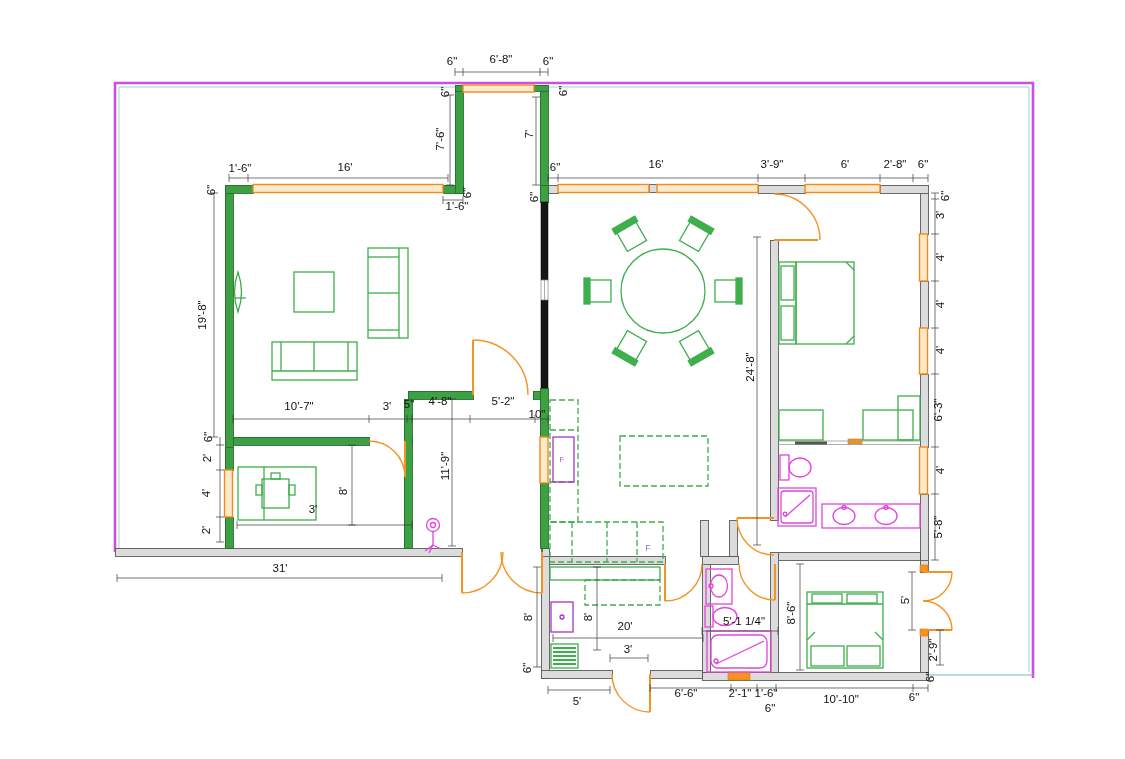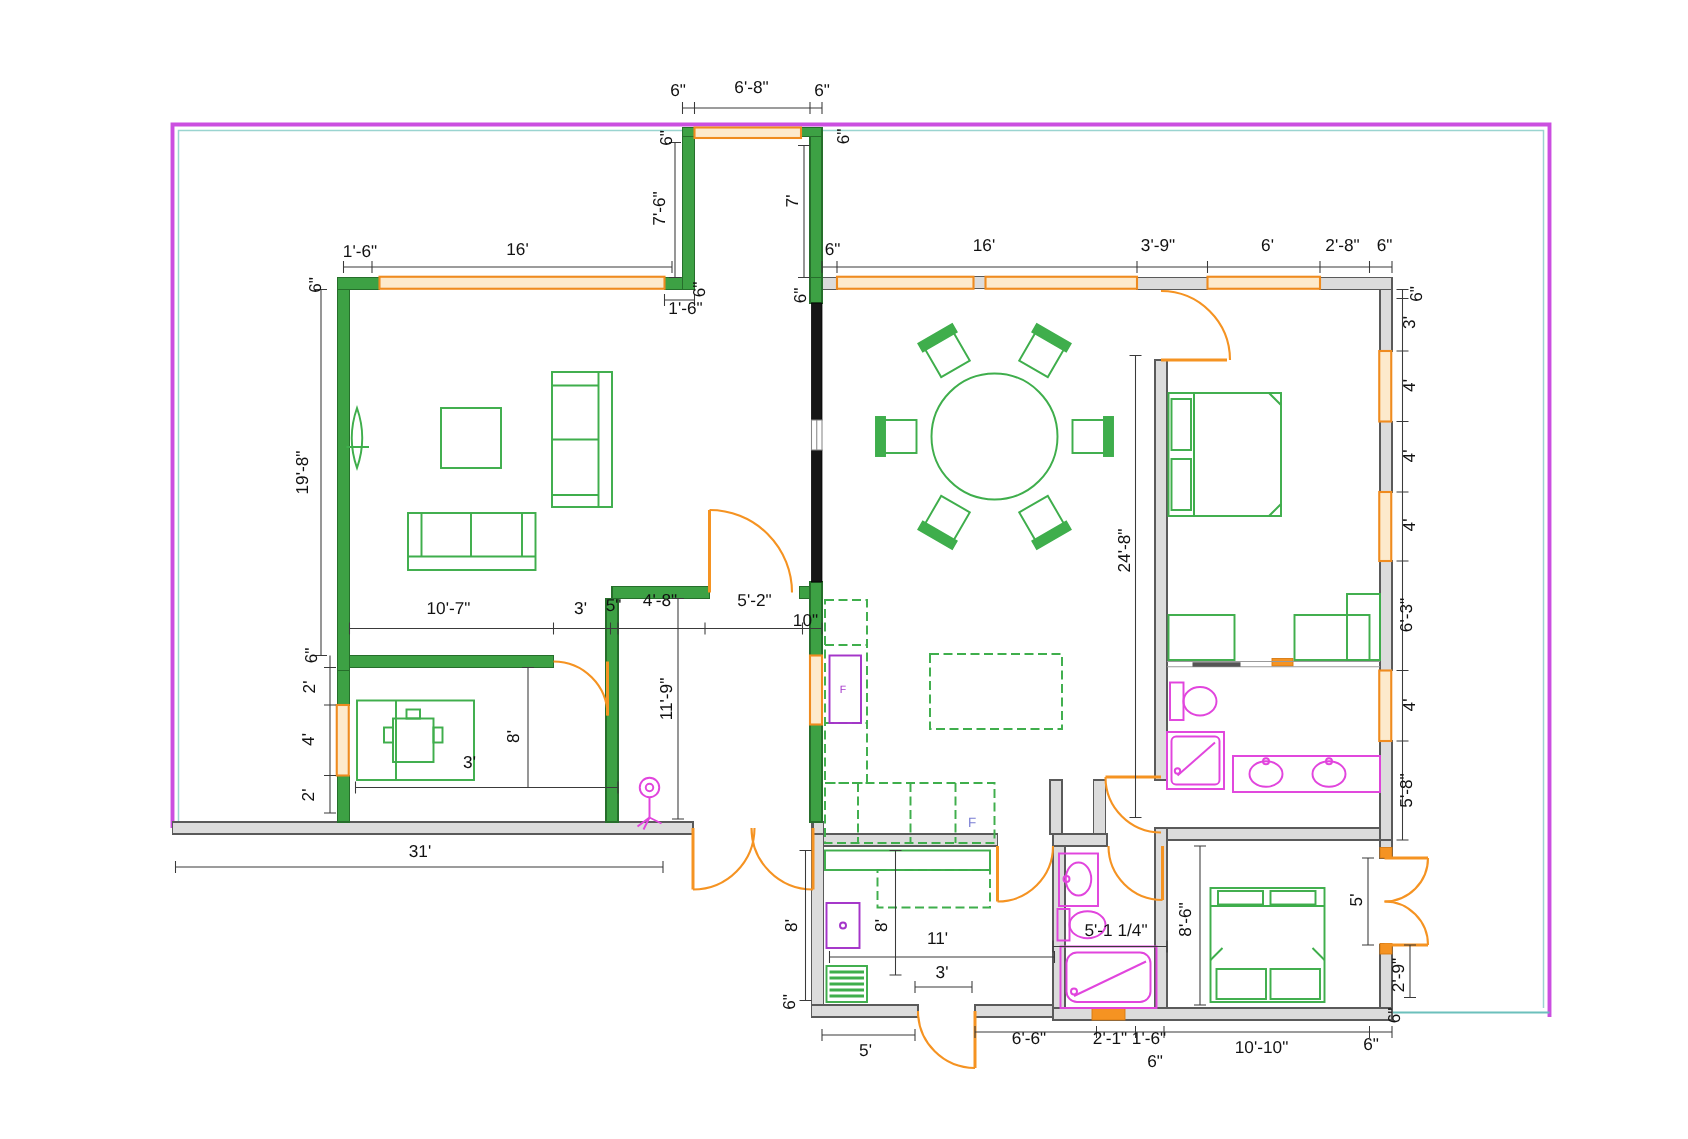--- a/index.html
+++ b/index.html
@@ -375,21 +375,21 @@
       <span class="dim" style="left: 440px; top: 402px; transform: translate(-50%, -50%) rotate(0deg);">4'-8"</span>
       <span class="dim" style="left: 503px; top: 402px; transform: translate(-50%, -50%) rotate(0deg);">5'-2"</span>
       <span class="dim" style="left: 537px; top: 415px; transform: translate(-50%, -50%) rotate(0deg);">10"</span>
       <span class="dim" style="left: 446px; top: 466px; transform: translate(-50%, -50%) rotate(-90deg);">11'-9"</span>
       <span class="dim" style="left: 751px; top: 367px; transform: translate(-50%, -50%) rotate(-90deg);">24'-8"</span>
       <span class="dim" style="left: 344px; top: 491px; transform: translate(-50%, -50%) rotate(-90deg);">8'</span>
       <span class="dim" style="left: 313px; top: 510px; transform: translate(-50%, -50%) rotate(0deg);">3'</span>
       <span class="dim" style="left: 280px; top: 569px; transform: translate(-50%, -50%) rotate(0deg);">31'</span>
       <span class="dim" style="left: 529px; top: 617px; transform: translate(-50%, -50%) rotate(-90deg);">8'</span>
       <span class="dim" style="left: 589px; top: 617px; transform: translate(-50%, -50%) rotate(-90deg);">8'</span>
-      <span class="dim" style="left: 625px; top: 627px; transform: translate(-50%, -50%) rotate(0deg);">11'</span>
+      <span class="dim" style="left: 625px; top: 627px; transform: translate(-50%, -50%) rotate(0deg);">20'</span>
       <span class="dim" style="left: 628px; top: 650px; transform: translate(-50%, -50%) rotate(0deg);">3'</span>
       <span class="dim" style="left: 528px; top: 668px; transform: translate(-50%, -50%) rotate(-90deg);">6"</span>
       <span class="dim" style="left: 577px; top: 702px; transform: translate(-50%, -50%) rotate(0deg);">5'</span>
       <span class="dim" style="left: 686px; top: 694px; transform: translate(-50%, -50%) rotate(0deg);">6'-6"</span>
       <span class="dim" style="left: 740px; top: 694px; transform: translate(-50%, -50%) rotate(0deg);">2'-1"</span>
       <span class="dim" style="left: 766px; top: 694px; transform: translate(-50%, -50%) rotate(0deg);">1'-6"</span>
       <span class="dim" style="left: 770px; top: 709px; transform: translate(-50%, -50%) rotate(0deg);">6"</span>
       <span class="dim" style="left: 841px; top: 700px; transform: translate(-50%, -50%) rotate(0deg);">10'-10"</span>
       <span class="dim" style="left: 914px; top: 698px; transform: translate(-50%, -50%) rotate(0deg);">6"</span>
       <span class="dim" style="left: 744px; top: 622px; transform: translate(-50%, -50%) rotate(0deg);">5'-1 1/4"</span>

